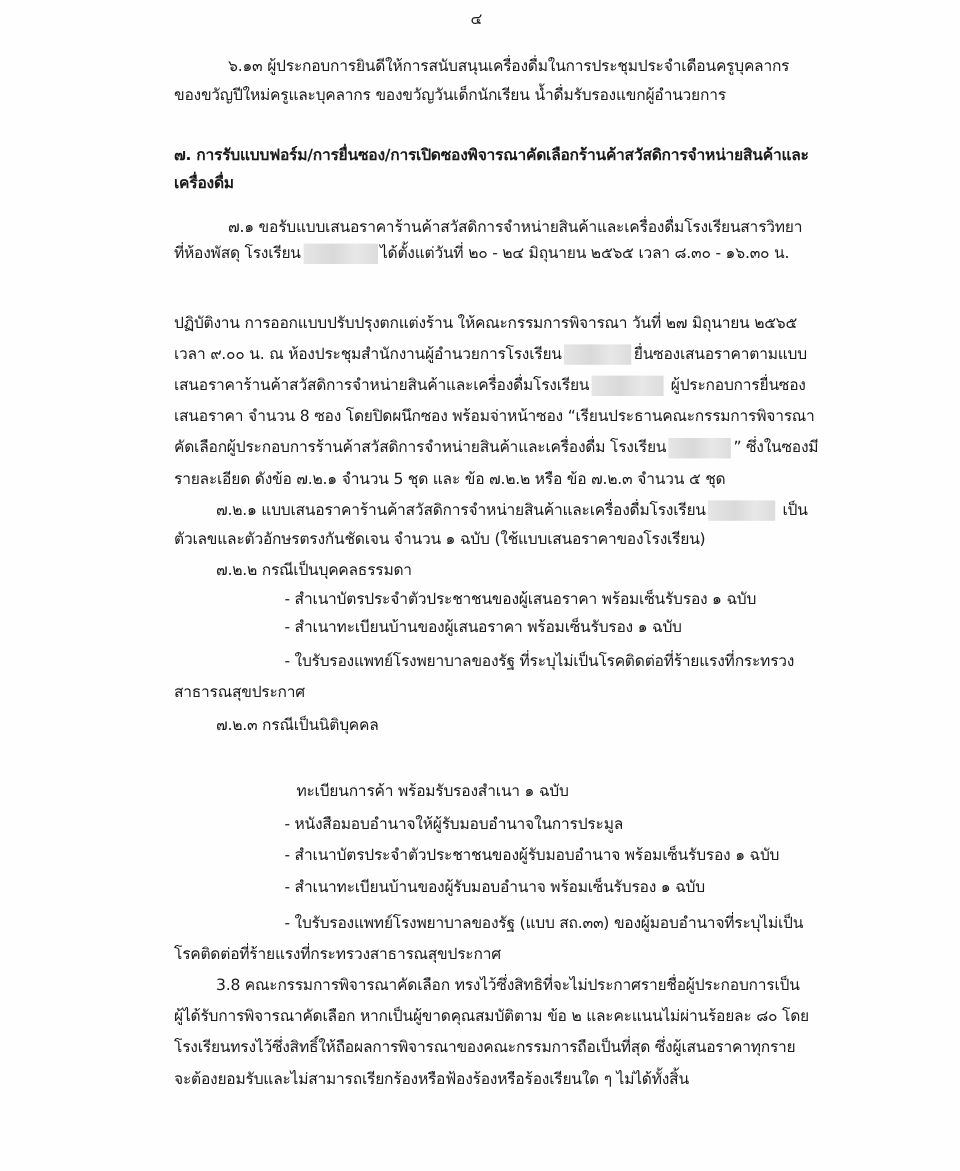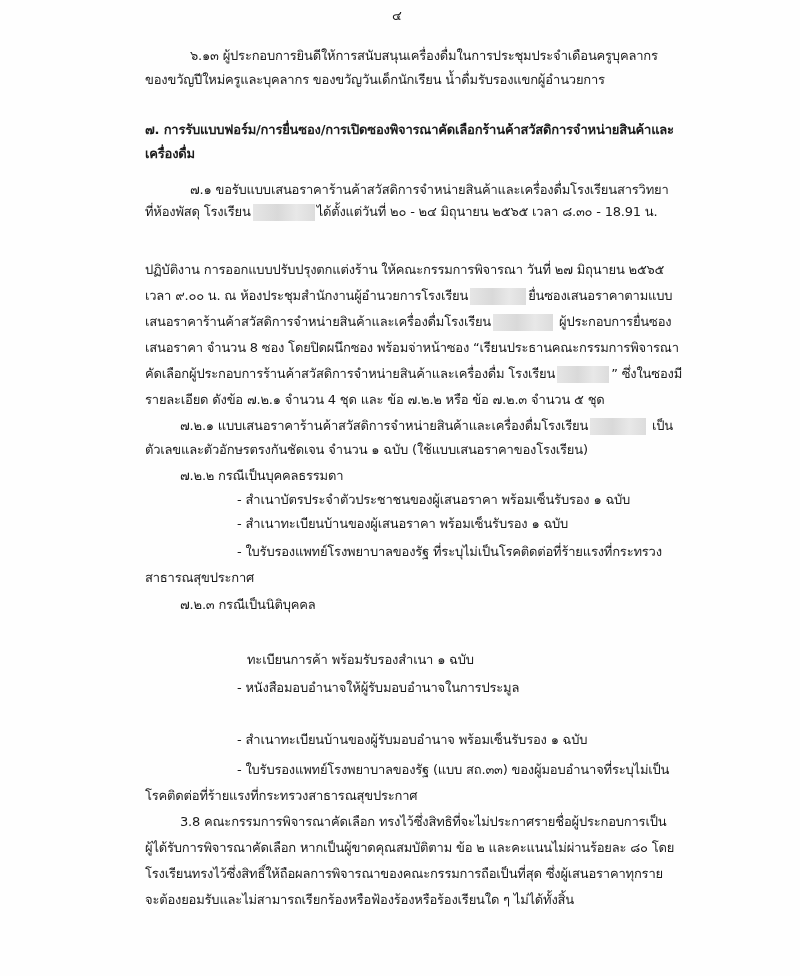--- a/index.html
+++ b/index.html
@@ -19,50 +19,51 @@
   <div class="pno">๔</div>
 
   <div class="ln" style="left:190px;top:46px">๖.๑๓ ผู้ประกอบการยินดีให้การสนับสนุนเครื่องดื่มในการประชุมประจำเดือนครูบุคลากร</div>
   <div class="ln" style="left:145px;top:70px">ของขวัญปีใหม่ครูและบุคลากร ของขวัญวันเด็กนักเรียน น้ำดื่มรับรองแขกผู้อำนวยการ</div>
 
   <div class="ln bold" style="left:145px;top:120px">๗. การรับแบบฟอร์ม/การยื่นซอง/การเปิดซองพิจารณาคัดเลือกร้านค้าสวัสดิการจำหน่ายสินค้าและ</div>
   <div class="ln bold" style="left:145px;top:144px">เครื่องดื่ม</div>
 
   <div class="ln" style="left:190px;top:180px">๗.๑ ขอรับแบบเสนอราคาร้านค้าสวัสดิการจำหน่ายสินค้าและเครื่องดื่มโรงเรียนสารวิทยา</div>
   <div class="ln" style="left:145px;top:202px">
-    <span>ที่ห้องพัสดุ โรงเรียน</span><span class="redact" style="width:62px"></span><span>ได้ตั้งแต่วันที่ ๒๐ - ๒๔ มิถุนายน ๒๕๖๕ เวลา ๘.๓๐ - 18.91 น.</span>
+    <span>ที่ห้องพัสดุ โรงเรียน</span><span class="redact" style="width:62px"></span><span>ได้ตั้งแต่วันที่ ๒๐ - ๒๔ มิถุนายน ๒๕๖๕ เวลา ๘.๓๐ - ๑๖.๓๐ น.</span>
   </div>
 
   <div class="ln" style="left:145px;top:260px">ปฏิบัติงาน การออกแบบปรับปรุงตกแต่งร้าน ให้คณะกรรมการพิจารณา วันที่ ๒๗ มิถุนายน ๒๕๖๕</div>
   <div class="ln" style="left:145px;top:286px">
     <span>เวลา ๙.๐๐ น. ณ ห้องประชุมสำนักงานผู้อำนวยการโรงเรียน</span><span class="redact" style="width:56px"></span><span>ยื่นซองเสนอราคาตามแบบ</span>
   </div>
   <div class="ln" style="left:145px;top:312px">
     <span>เสนอราคาร้านค้าสวัสดิการจำหน่ายสินค้าและเครื่องดื่มโรงเรียน</span><span class="redact" style="width:60px"></span> <span>ผู้ประกอบการยื่นซอง</span>
   </div>
   <div class="ln" style="left:145px;top:338px">เสนอราคา จำนวน 8 ซอง โดยปิดผนึกซอง พร้อมจ่าหน้าซอง “เรียนประธานคณะกรรมการพิจารณา</div>
   <div class="ln" style="left:145px;top:364px">
     <span>คัดเลือกผู้ประกอบการร้านค้าสวัสดิการจำหน่ายสินค้าและเครื่องดื่ม โรงเรียน</span><span class="redact" style="width:52px"></span><span>” ซึ่งในซองมี</span>
   </div>
-  <div class="ln" style="left:145px;top:390px">รายละเอียด ดังข้อ ๗.๒.๑ จำนวน 4 ชุด และ ข้อ ๗.๒.๒ หรือ ข้อ ๗.๒.๓ จำนวน ๕ ชุด</div>
+  <div class="ln" style="left:145px;top:390px">รายละเอียด ดังข้อ ๗.๒.๑ จำนวน 5 ชุด และ ข้อ ๗.๒.๒ หรือ ข้อ ๗.๒.๓ จำนวน ๕ ชุด</div>
 
   <div class="ln" style="left:180px;top:416px">
     <span>๗.๒.๑ แบบเสนอราคาร้านค้าสวัสดิการจำหน่ายสินค้าและเครื่องดื่มโรงเรียน</span><span class="redact" style="width:56px"></span> <span>เป็น</span>
   </div>
   <div class="ln" style="left:145px;top:440px">ตัวเลขและตัวอักษรตรงกันชัดเจน จำนวน ๑ ฉบับ (ใช้แบบเสนอราคาของโรงเรียน)</div>
 
   <div class="ln" style="left:180px;top:466px">๗.๒.๒ กรณีเป็นบุคคลธรรมดา</div>
   <div class="ln" style="left:237px;top:490px">- สำเนาบัตรประจำตัวประชาชนของผู้เสนอราคา พร้อมเซ็นรับรอง ๑ ฉบับ</div>
   <div class="ln" style="left:237px;top:514px">- สำเนาทะเบียนบ้านของผู้เสนอราคา พร้อมเซ็นรับรอง ๑ ฉบับ</div>
   <div class="ln" style="left:237px;top:542px">- ใบรับรองแพทย์โรงพยาบาลของรัฐ ที่ระบุไม่เป็นโรคติดต่อที่ร้ายแรงที่กระทรวง</div>
   <div class="ln" style="left:145px;top:568px">สาธารณสุขประกาศ</div>
 
   <div class="ln" style="left:180px;top:595px">๗.๒.๓ กรณีเป็นนิติบุคคล</div>
   <div class="ln" style="left:247px;top:650px">ทะเบียนการค้า พร้อมรับรองสำเนา ๑ ฉบับ</div>
   <div class="ln" style="left:237px;top:678px">- หนังสือมอบอำนาจให้ผู้รับมอบอำนาจในการประมูล</div>
+  <div class="ln" style="left:237px;top:704px">- สำเนาบัตรประจำตัวประชาชนของผู้รับมอบอำนาจ พร้อมเซ็นรับรอง ๑ ฉบับ</div>
   <div class="ln" style="left:237px;top:730px">- สำเนาทะเบียนบ้านของผู้รับมอบอำนาจ พร้อมเซ็นรับรอง ๑ ฉบับ</div>
   <div class="ln" style="left:237px;top:760px">- ใบรับรองแพทย์โรงพยาบาลของรัฐ (แบบ สถ.๓๓) ของผู้มอบอำนาจที่ระบุไม่เป็น</div>
   <div class="ln" style="left:145px;top:786px">โรคติดต่อที่ร้ายแรงที่กระทรวงสาธารณสุขประกาศ</div>
 
   <div class="ln" style="left:180px;top:812px">3.8 คณะกรรมการพิจารณาคัดเลือก ทรงไว้ซึ่งสิทธิที่จะไม่ประกาศรายชื่อผู้ประกอบการเป็น</div>
   <div class="ln" style="left:145px;top:838px">ผู้ได้รับการพิจารณาคัดเลือก หากเป็นผู้ขาดคุณสมบัติตาม ข้อ ๒ และคะแนนไม่ผ่านร้อยละ ๘๐ โดย</div>
   <div class="ln" style="left:145px;top:864px">โรงเรียนทรงไว้ซึ่งสิทธิ์ให้ถือผลการพิจารณาของคณะกรรมการถือเป็นที่สุด ซึ่งผู้เสนอราคาทุกราย</div>
   <div class="ln" style="left:145px;top:890px">จะต้องยอมรับและไม่สามารถเรียกร้องหรือฟ้องร้องหรือร้องเรียนใด ๆ ไม่ได้ทั้งสิ้น</div>
 </div>
 

